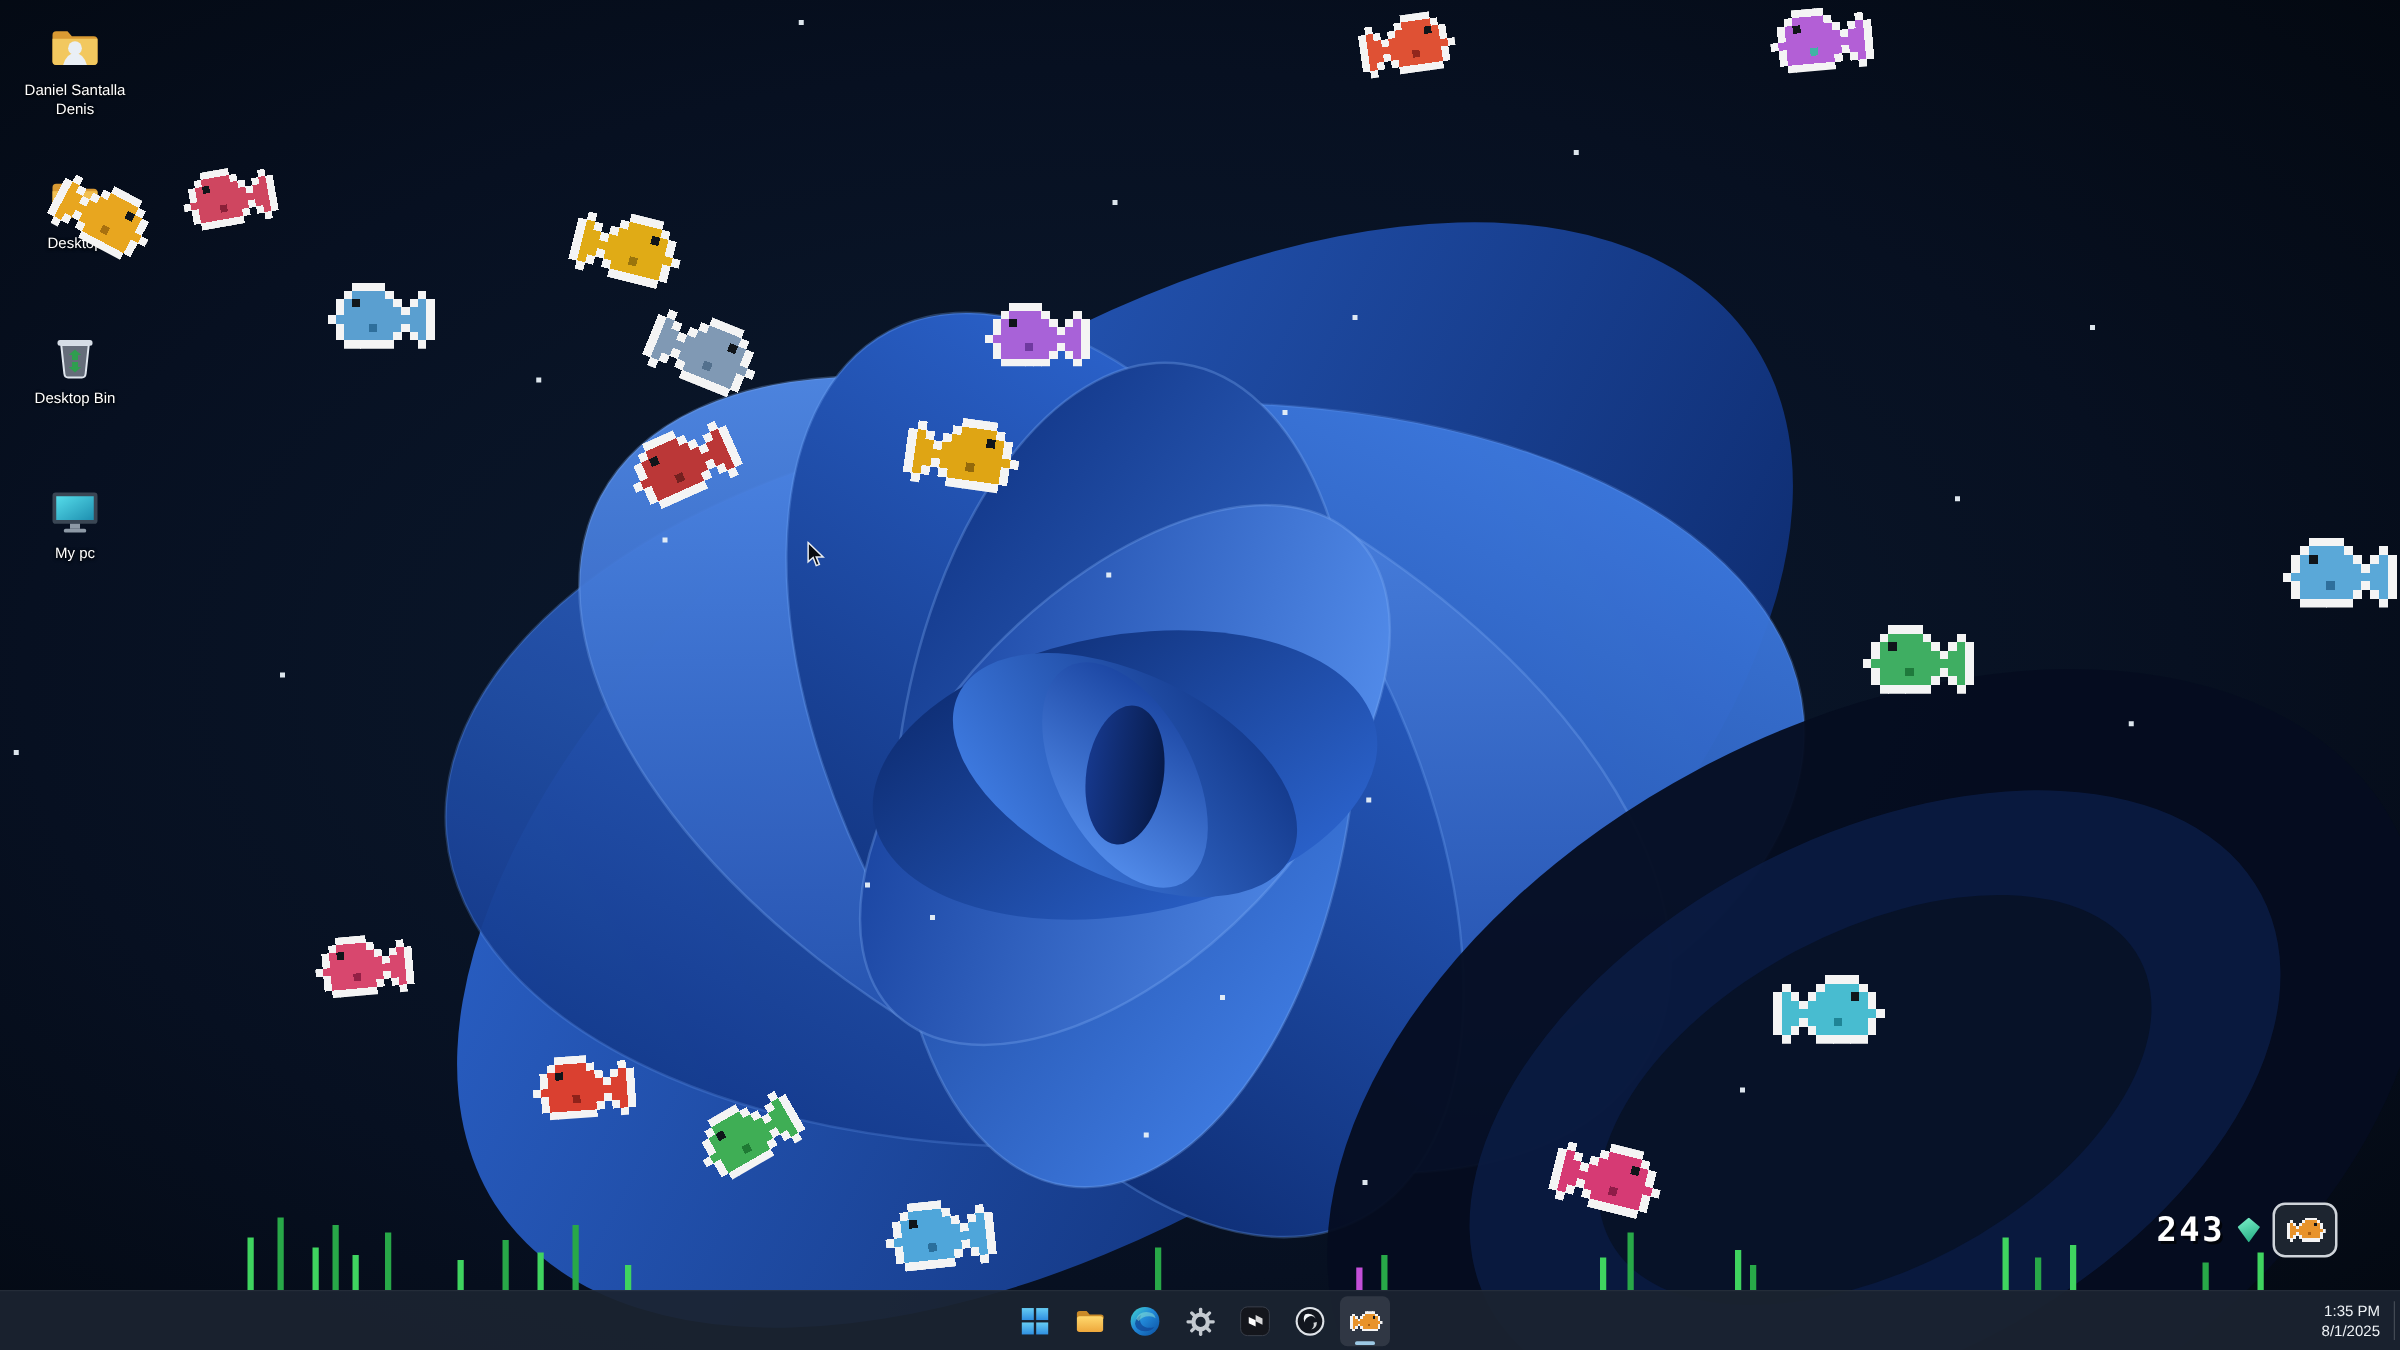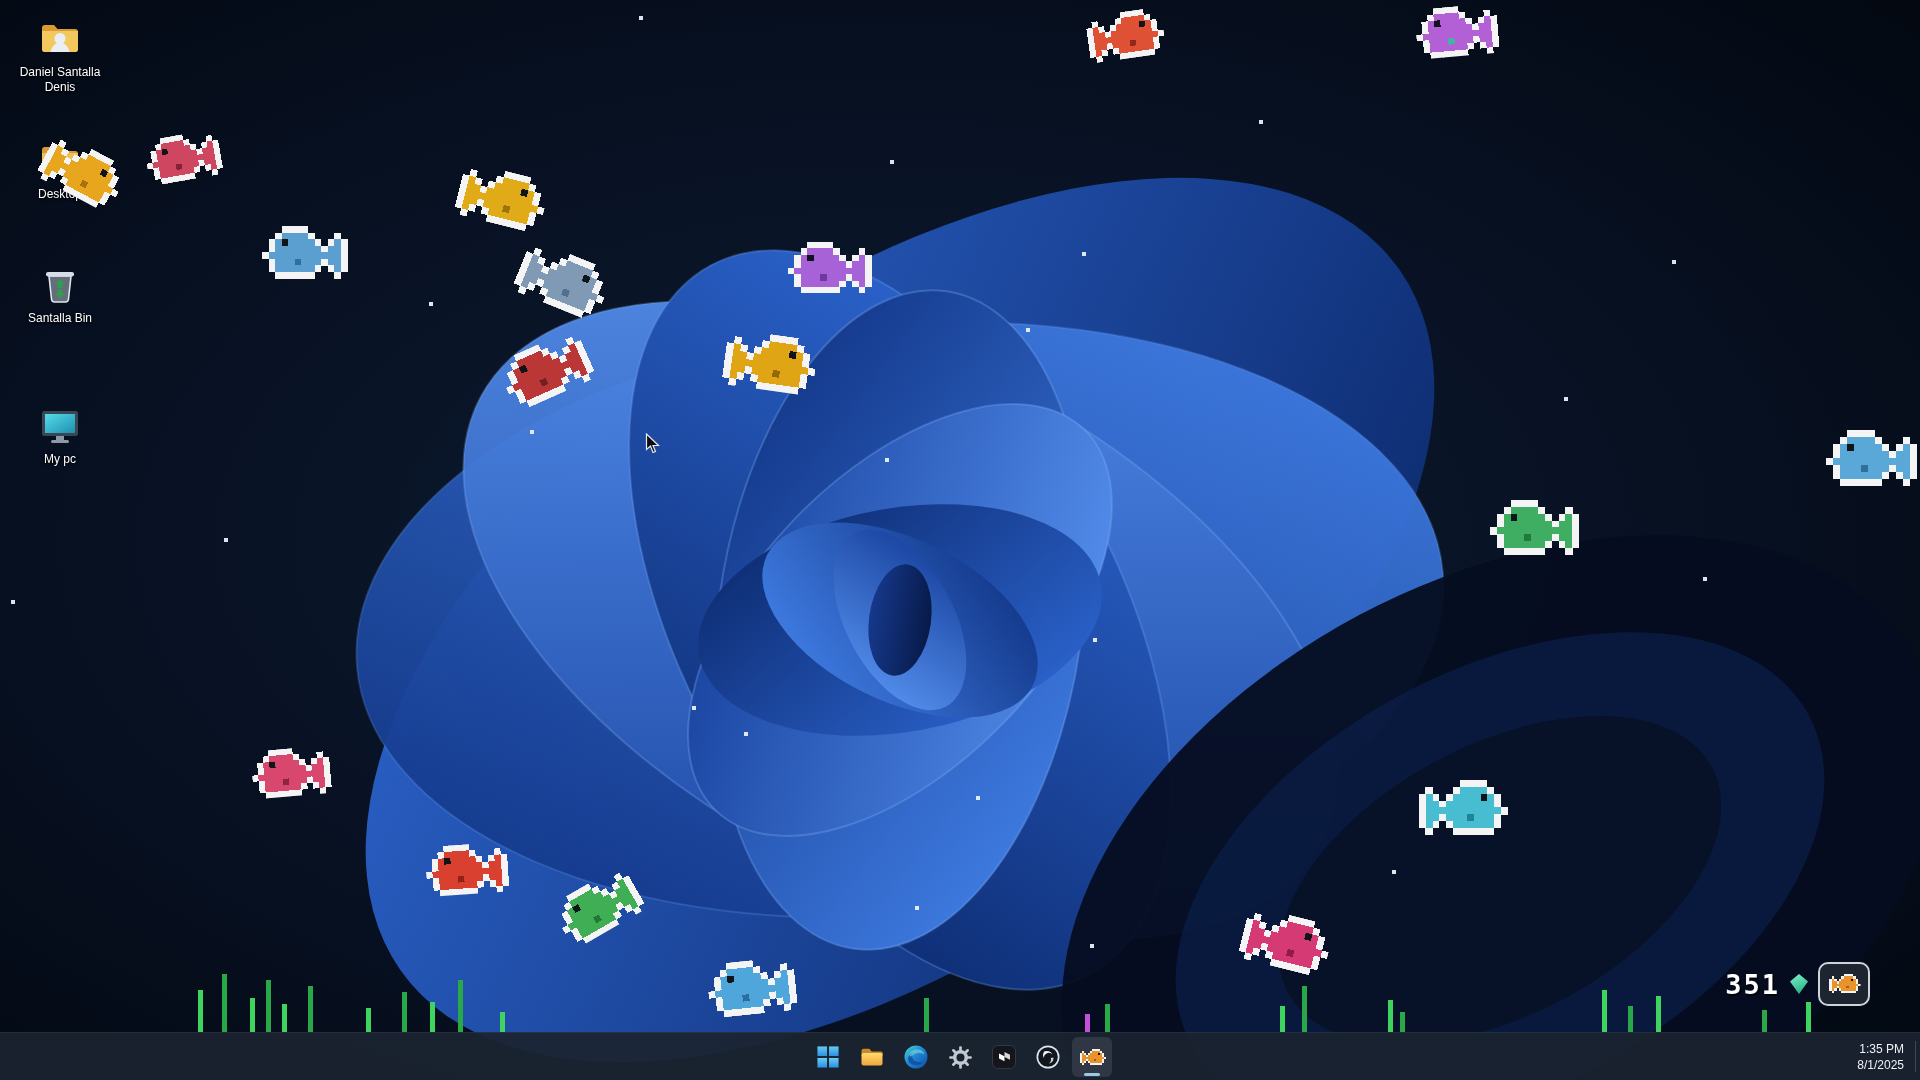--- a/index.html
+++ b/index.html
@@ -154,24 +154,24 @@
   <div class="dicon" style="top:262px">
     <span class="ic">
       <svg width="46" height="46" viewBox="0 0 46 46">
         <path d="M12 14 h22 l-2.5 23 q-.3 3-3 3 h-11 q-2.7 0-3-3 z" fill="#c3ccd6" opacity="0.5"></path>
         <path d="M12 14 h22 l-2.5 23 q-.3 3-3 3 h-11 q-2.7 0-3-3 z" fill="none" stroke="#dfe6ee" stroke-width="1.6"></path>
         <rect x="9" y="10" width="28" height="4.5" rx="2" fill="#d6dde6"></rect>
         <path d="M18 22 l5-4.5 5 4.5 h-2.6 v4 h-4.8 v-4 z" fill="#2f9e4f"></path>
         <path d="M28 31.5 l-5 4.5 -5-4.5 h2.6 v-4 h4.8 v4 z" fill="#2f9e4f"></path>
       </svg>
     </span>
-    <span class="lbl">Santalla Bin</span>
+    <span class="lbl">Desktop Bin</span>
   </div>
 
-  <div class="dicon" style="top:403px">
+  <div class="dicon" style="top:386px">
     <span class="ic">
       <svg width="46" height="46" viewBox="0 0 46 46">
         <defs>
           <linearGradient id="scrG" x1="0" y1="0" x2="1" y2="1">
             <stop offset="0" stop-color="#55dcea"></stop>
               <stop offset="1" stop-color="#1e8fb0"></stop>
           </linearGradient>
         </defs>
         <rect x="5" y="8" width="36" height="25" rx="2.5" fill="#3a4654"></rect>
         <rect x="8" y="11" width="30" height="19" fill="url(#scrG)"></rect>
@@ -1663,21 +1663,21 @@
           <rect x="4" y="7" width="1.04" height="1.04" fill="#f4f4f4"></rect>
           <rect x="5" y="7" width="1.04" height="1.04" fill="#f4f4f4"></rect>
           <rect x="6" y="7" width="1.04" height="1.04" fill="#f4f4f4"></rect>
           <rect x="7" y="7" width="1.04" height="1.04" fill="#f4f4f4"></rect>
           <rect x="11" y="7" width="1.04" height="1.04" fill="#f4f4f4"></rect>
         </svg>
       </div>
     </div>
 
   <div class="hud">
-    <span class="score">351</span>
+    <span class="score">243</span>
     <span class="gem"></span>
     <button class="fish-btn">
       <span class="fb-ic flip">
           <svg width="33.6" height="19.2" viewBox="0 0 14 8" shape-rendering="crispEdges">
             <rect x="3" y="0" width="1.04" height="1.04" fill="#f4f4f4"></rect>
             <rect x="4" y="0" width="1.04" height="1.04" fill="#f4f4f4"></rect>
             <rect x="5" y="0" width="1.04" height="1.04" fill="#f4f4f4"></rect>
             <rect x="6" y="0" width="1.04" height="1.04" fill="#f4f4f4"></rect>
             <rect x="2" y="1" width="1.04" height="1.04" fill="#f4f4f4"></rect>
             <rect x="3" y="1" width="1.04" height="1.04" fill="#e8932b"></rect>

